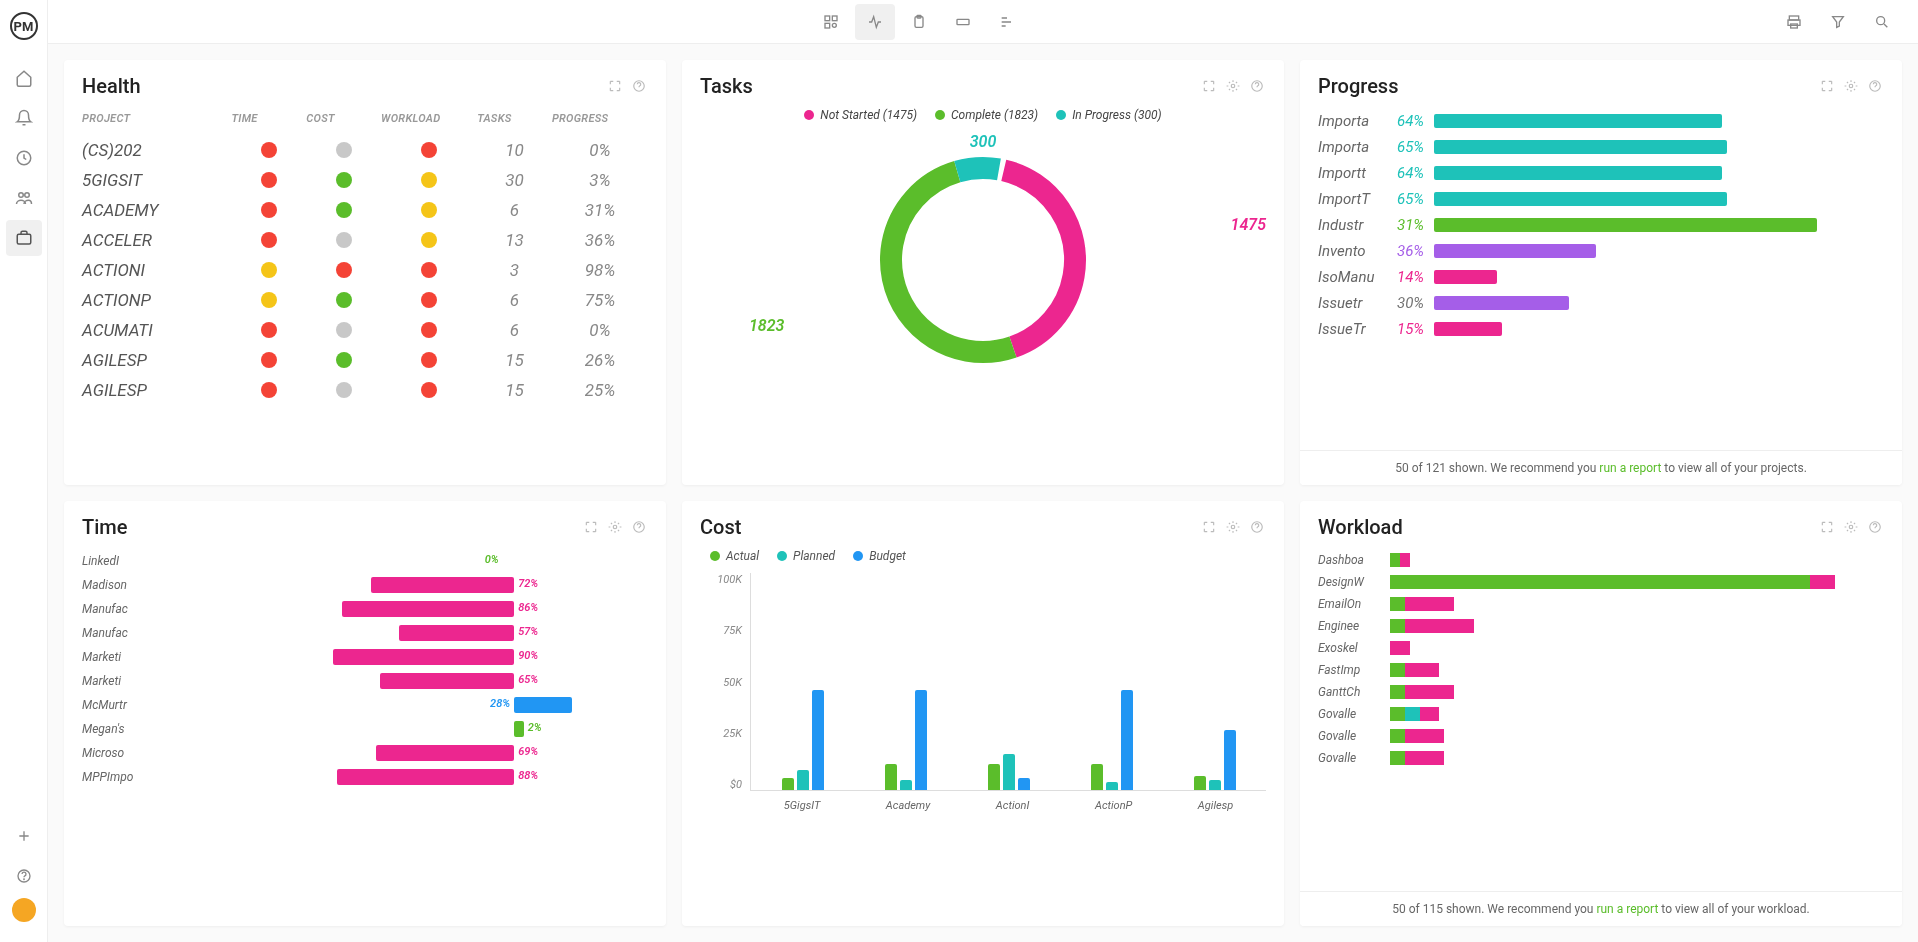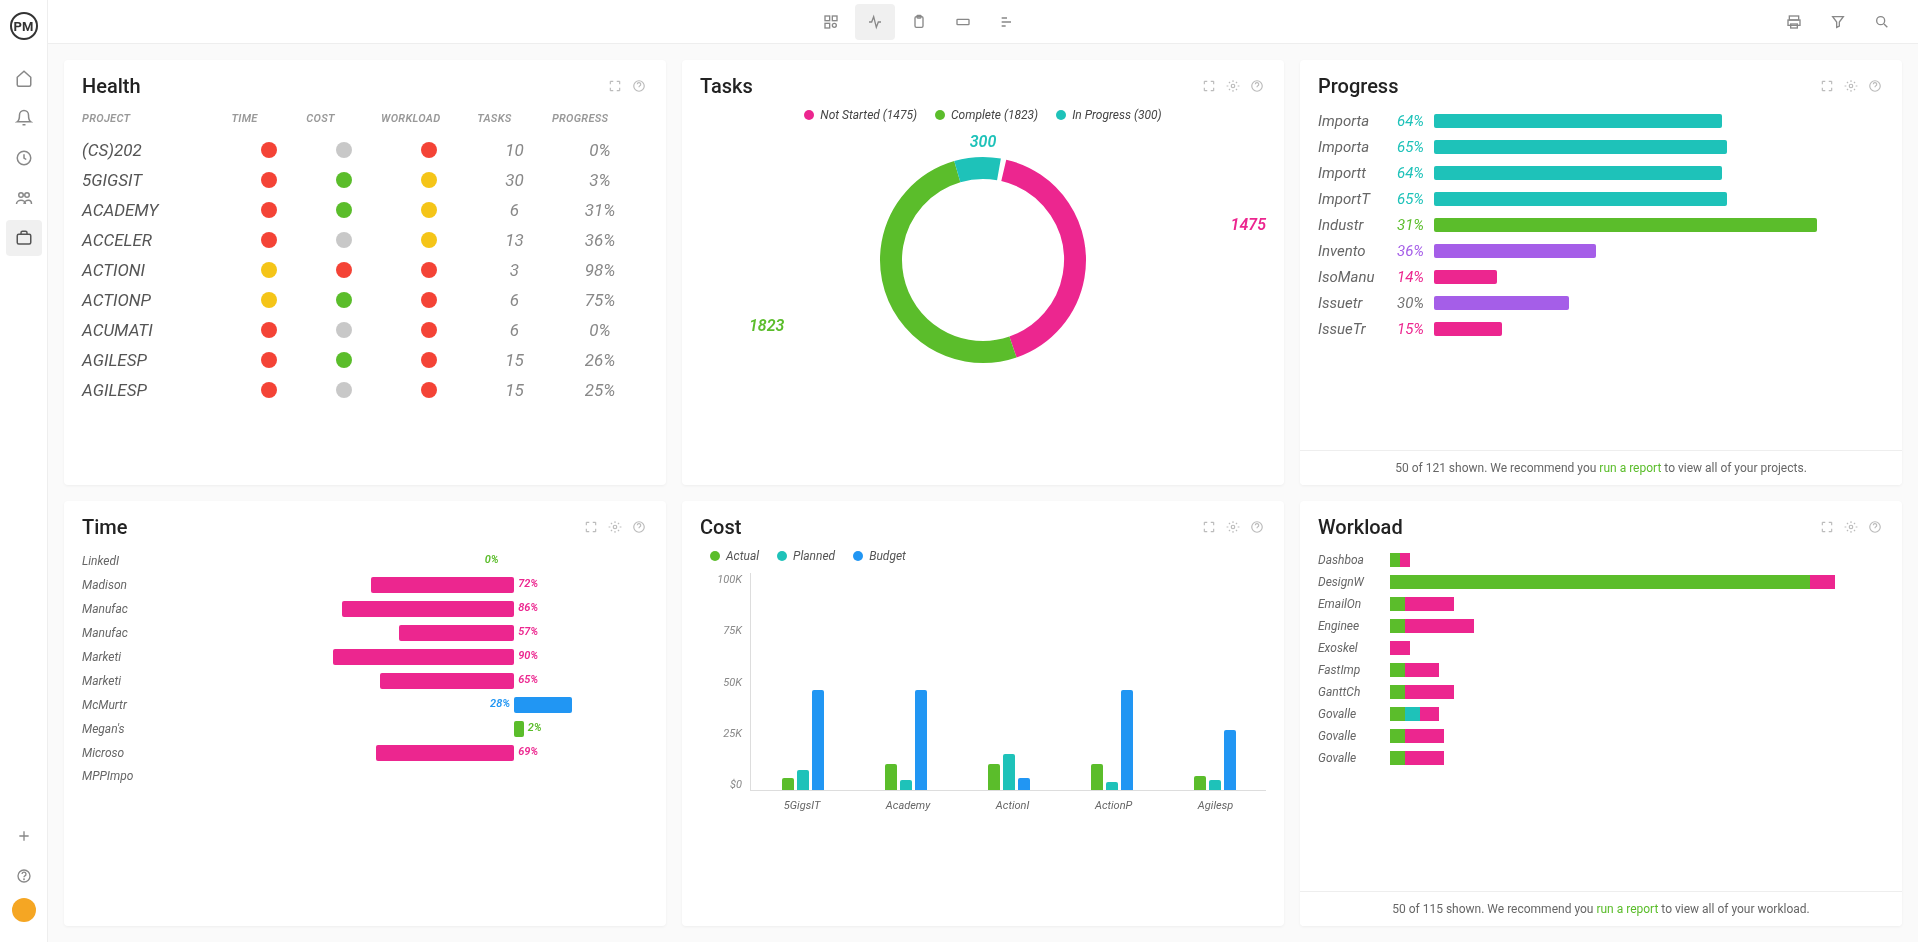--- a/index.html
+++ b/index.html
@@ -552,20 +552,24 @@
             </div>
             <div class="time-row">
               <div class="label">Microso</div>
               <div class="barzone">
                 <div class="tbar" style="left:43%;width:28.999999999999996%;background:#ec268f"></div>
                 <div class="tpct" style="left:72%;margin-left:4px;top:0;color:#ec268f">69%</div>
               </div>
             </div>
             <div class="time-row">
               <div class="label">MPPImpo</div>
+              <div class="barzone">
+                <div class="tbar" style="left:35%;width:37%;background:#ec268f"></div>
+                <div class="tpct" style="left:72%;margin-left:4px;top:0;color:#ec268f">88%</div>
+              </div>
             </div>
           </div>
       </div>
 
       <div class="widget">
         <div class="widget-header">
           <div class="widget-title">Cost</div>
           <div class="widget-actions">
             <div class="waction">
                 <svg width="14" height="14" viewBox="0 0 24 24" fill="none" stroke="currentColor" stroke-width="2">

